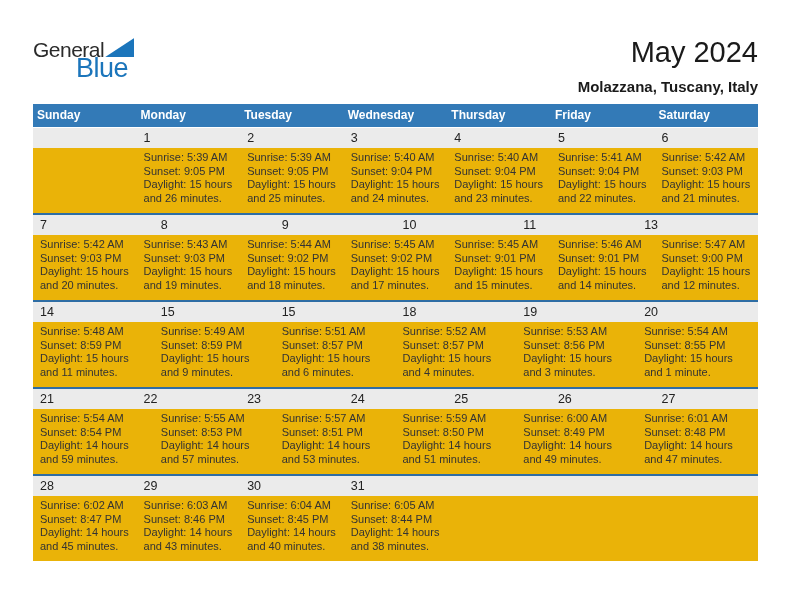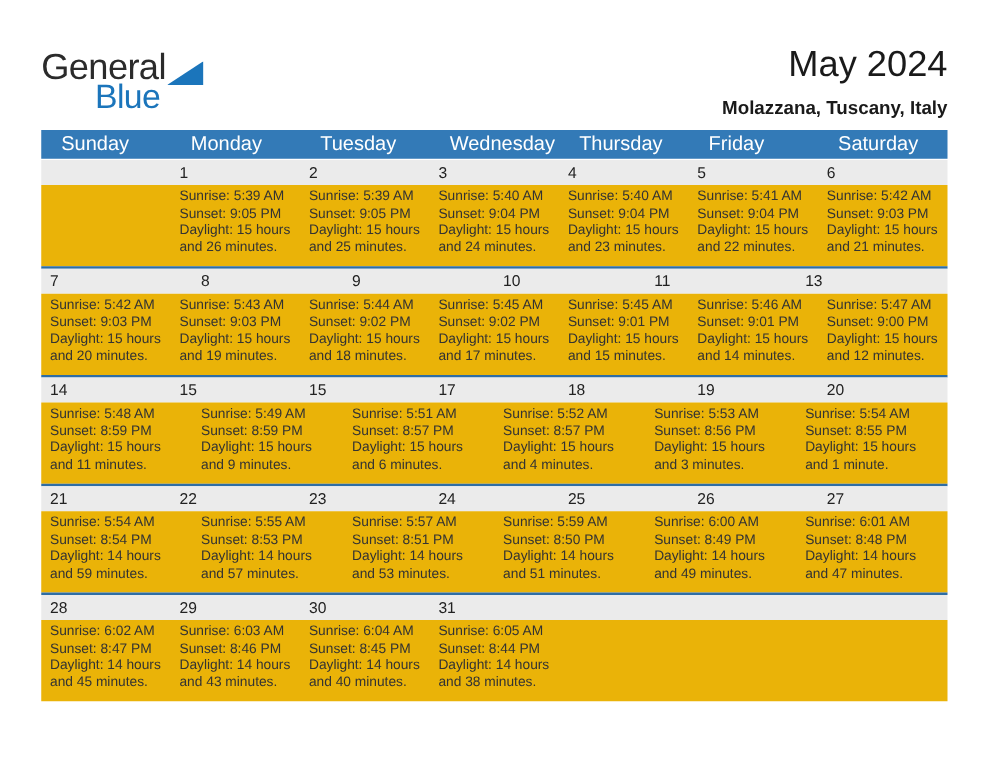--- a/index.html
+++ b/index.html
@@ -7,21 +7,21 @@
   body {
     position: relative;
     background: #ffffff;
     font-family: "Liberation Sans", sans-serif;
     overflow: hidden;
     color: #333;
   }
 
   
   .logo { position: absolute; left: 33px; top: 38px; }
-  .logo-line1 { font-size: 29px; color: #2b2b2b; letter-spacing: -0.5px; display: flex; align-items: flex-end; }
+  .logo-line1 { font-size: 21px; color: #2b2b2b; letter-spacing: -0.5px; display: flex; }
   .logo-triangle {
     display: inline-block;
     width: 29px; height: 19px;
     background: var(--logo-blue, #1b75bb);
     clip-path: polygon(100% 0, 100% 100%, 0 100%);
     margin-left: 1px; margin-bottom: 3px;
   }
   .logo-line2 {
     font-size: 27px; color: var(--logo-blue, #1b75bb);
     letter-spacing: -0.5px;
@@ -38,25 +38,26 @@
 
   .header-row {
     display: flex;
     background: var(--header-bg, #337ab7);
     height: 23px;
     margin-bottom: 1px;
   }
   .day-name {
     flex: 1;
     color: #ffffff;
-    font-size: 16px;
+    font-size: 12px;
     line-height: 23px;
-    padding-left: 16px;
+    padding-left: 4px;
     overflow: hidden;
     white-space: nowrap;
+    font-weight: bold;
   }
 
   .week { border-top: 2px solid var(--divider, #2e6da4); }
   .week:first-child { border-top: none; }
 
   .band { display: flex; background: var(--band-bg, #ebebeb); height: 20px; }
   .day-num {
     flex: 1;
     font-size: 12.5px;
     color: #222;
@@ -190,21 +191,20 @@
             <div class="line">Sunset: 9:00 PM</div>
             <div class="line">Daylight: 15 hours and 12 minutes.</div>
           </div>
         </div>
       </div>
       <div class="week">
         <div class="band">
           <div class="day-num">14</div>
           <div class="day-num">15</div>
           <div class="day-num">15</div>
-          <div class="day-num">17</div>
           <div class="day-num">18</div>
           <div class="day-num">19</div>
           <div class="day-num">20</div>
         </div>
         <div class="details">
           <div class="cell-details">
             <div class="line">Sunrise: 5:48 AM</div>
             <div class="line">Sunset: 8:59 PM</div>
             <div class="line">Daylight: 15 hours and 11 minutes.</div>
           </div>

